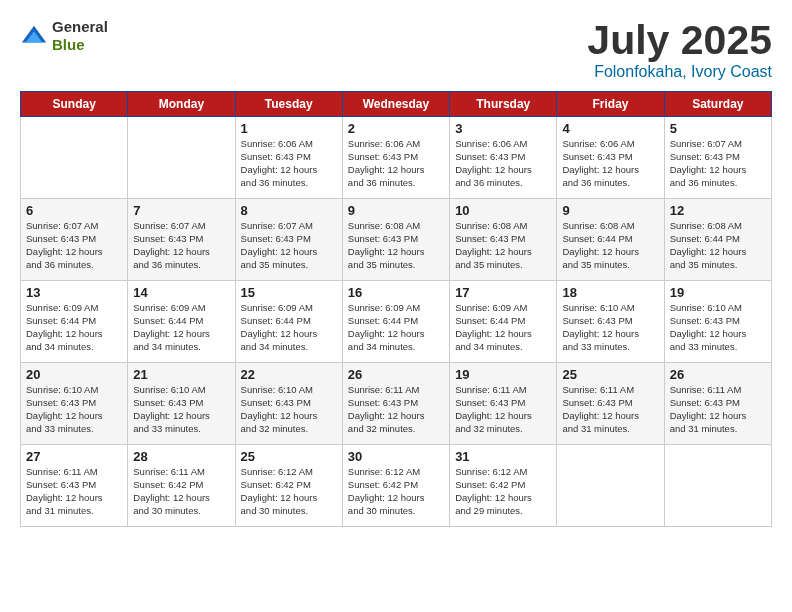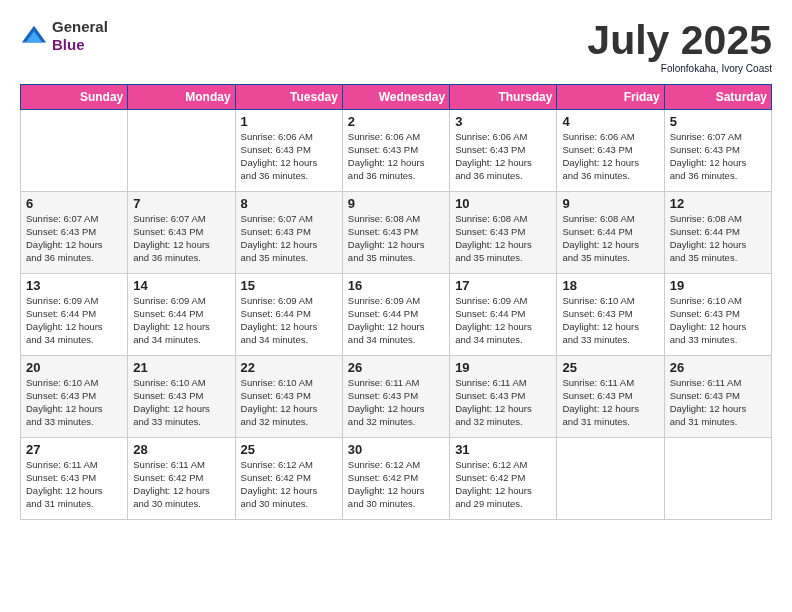--- a/index.html
+++ b/index.html
@@ -26,50 +26,50 @@
       display: flex;
       align-items: center;
       gap: 4px;
     }
     .logo-text {
       font-size: 15px;
       font-weight: bold;
       line-height: 1.2;
     }
     .logo-general { color: #333; }
-    .logo-blue { color: #701a75; }
+    .logo-blue { color: #4d7c0f; }
     .logo-icon {
       width: 28px;
       height: 28px;
     }
     .title-block {
       text-align: right;
     }
     .month-year {
       font-size: 41px;
       font-weight: bold;
       color: #333;
       line-height: 1.1;
     }
     .location {
-      font-size: 10px;
-      color: #0f172a;
+      font-size: 16px;
+      color: #0369a1;
     }
     .calendar {
       width: 100%;
       border-collapse: collapse;
       table-layout: fixed;
     }
     .calendar thead th {
-      background: #ec4899;
+      background: #b91c1c;
       color: #fff;
       font-size: 12px;
       font-weight: bold;
       padding: 5px 4px;
-      text-align: right;
+      text-align: center;
       border: 1px solid #0d47a1;
     }
     .calendar tbody td {
       border: 1px solid #ccc;
       vertical-align: top;
       padding: 4px 5px;
       height: 82px;
       width: calc(100% / 7);
       background: #fff;
     }

